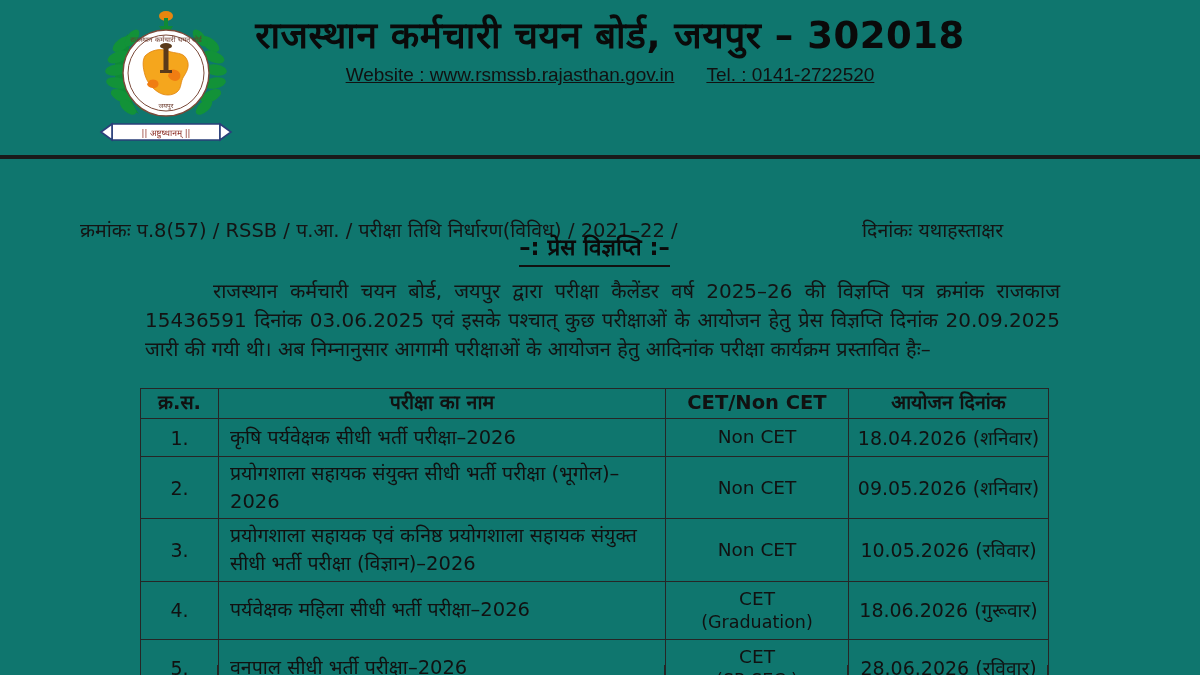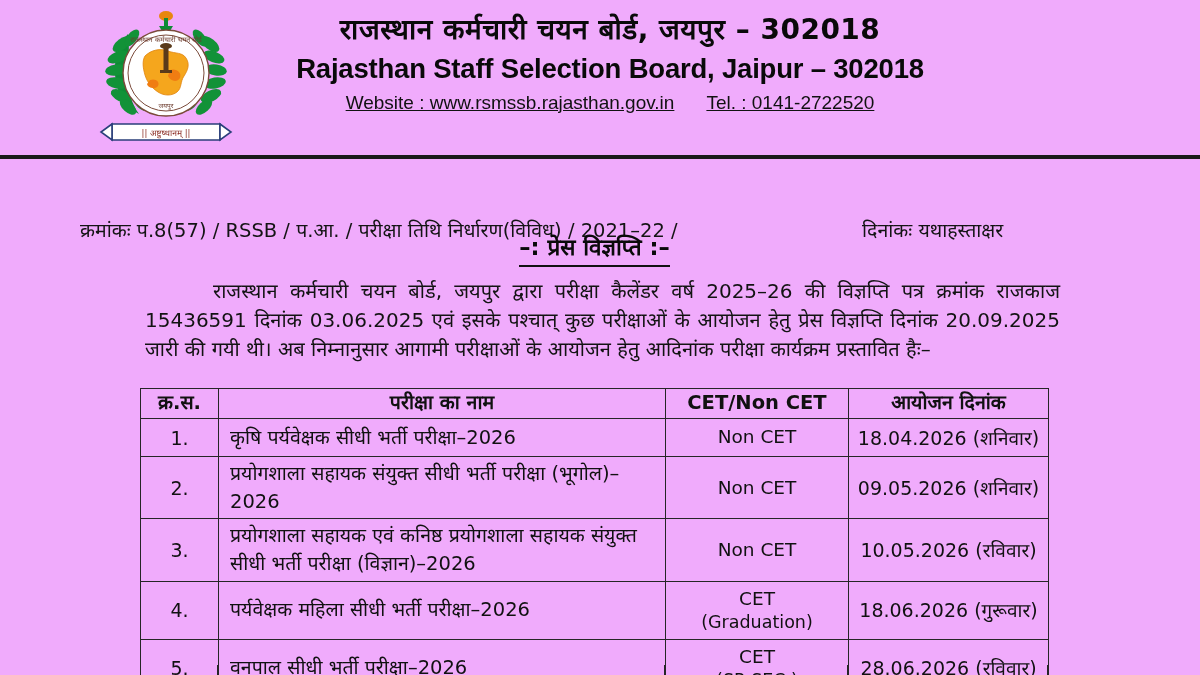--- a/index.html
+++ b/index.html
@@ -15,21 +15,21 @@
   body {
     font-family: "Liberation Sans", "DejaVu Sans", sans-serif;
     color: #0d0d0d;
     position: relative;
   }
 
   .page {
     width: 1200px;
     height: 675px;
     position: relative;
-    background: #f0abfc;
+    background: #0f766e;
     overflow: hidden;
   }
 
   
   .letterhead {
     position: relative;
     height: 158px;
     padding: 4px 0 0 0;
   }
 
@@ -44,21 +44,21 @@
   .head-text {
     position: absolute;
     left: 240px;
     top: 12px;
     width: 740px;
     text-align: center;
   }
 
   .org-hi {
     font-family: "DejaVu Sans", "Liberation Sans", sans-serif;
-    font-size: 28px;
+    font-size: 37px;
     font-weight: 700;
     letter-spacing: 0.5px;
     line-height: 1.28;
     color: #0a0a0a;
     white-space: nowrap;
   }
 
   .org-en {
     font-size: 27.5px;
     font-weight: 700;
@@ -314,21 +314,20 @@
           <path d="M14 116 L122 116 L122 132 L14 132 Z" fill="#ffffff" stroke="#2a3f7a" stroke-width="1.6"></path>
           <path d="M14 116 L3 124 L14 132 Z" fill="#ffffff" stroke="#2a3f7a" stroke-width="1.6"></path>
           <path d="M122 116 L133 124 L122 132 Z" fill="#ffffff" stroke="#2a3f7a" stroke-width="1.6"></path>
           <text x="68" y="128" font-size="8.5" text-anchor="middle" fill="#8a2b22" font-family="DejaVu Sans, sans-serif">|| अष्टुष्थानम् ||</text>
         </g>
       </svg>
     </div>
 
     <div class="head-text">
       <div class="org-hi">राजस्थान कर्मचारी चयन बोर्ड, जयपुर – 302018</div>
-      <div class="org-en">Rajasthan Staff Selection Board, Jaipur – 302018</div>
       <div class="contact-row">
         <span>Website : www.rsmssb.rajasthan.gov.in</span>
         <span>Tel. : 0141-2722520</span>
       </div>
     </div>
   </div>
 
   <div class="rule"></div>
 
   <div class="ref-line">

